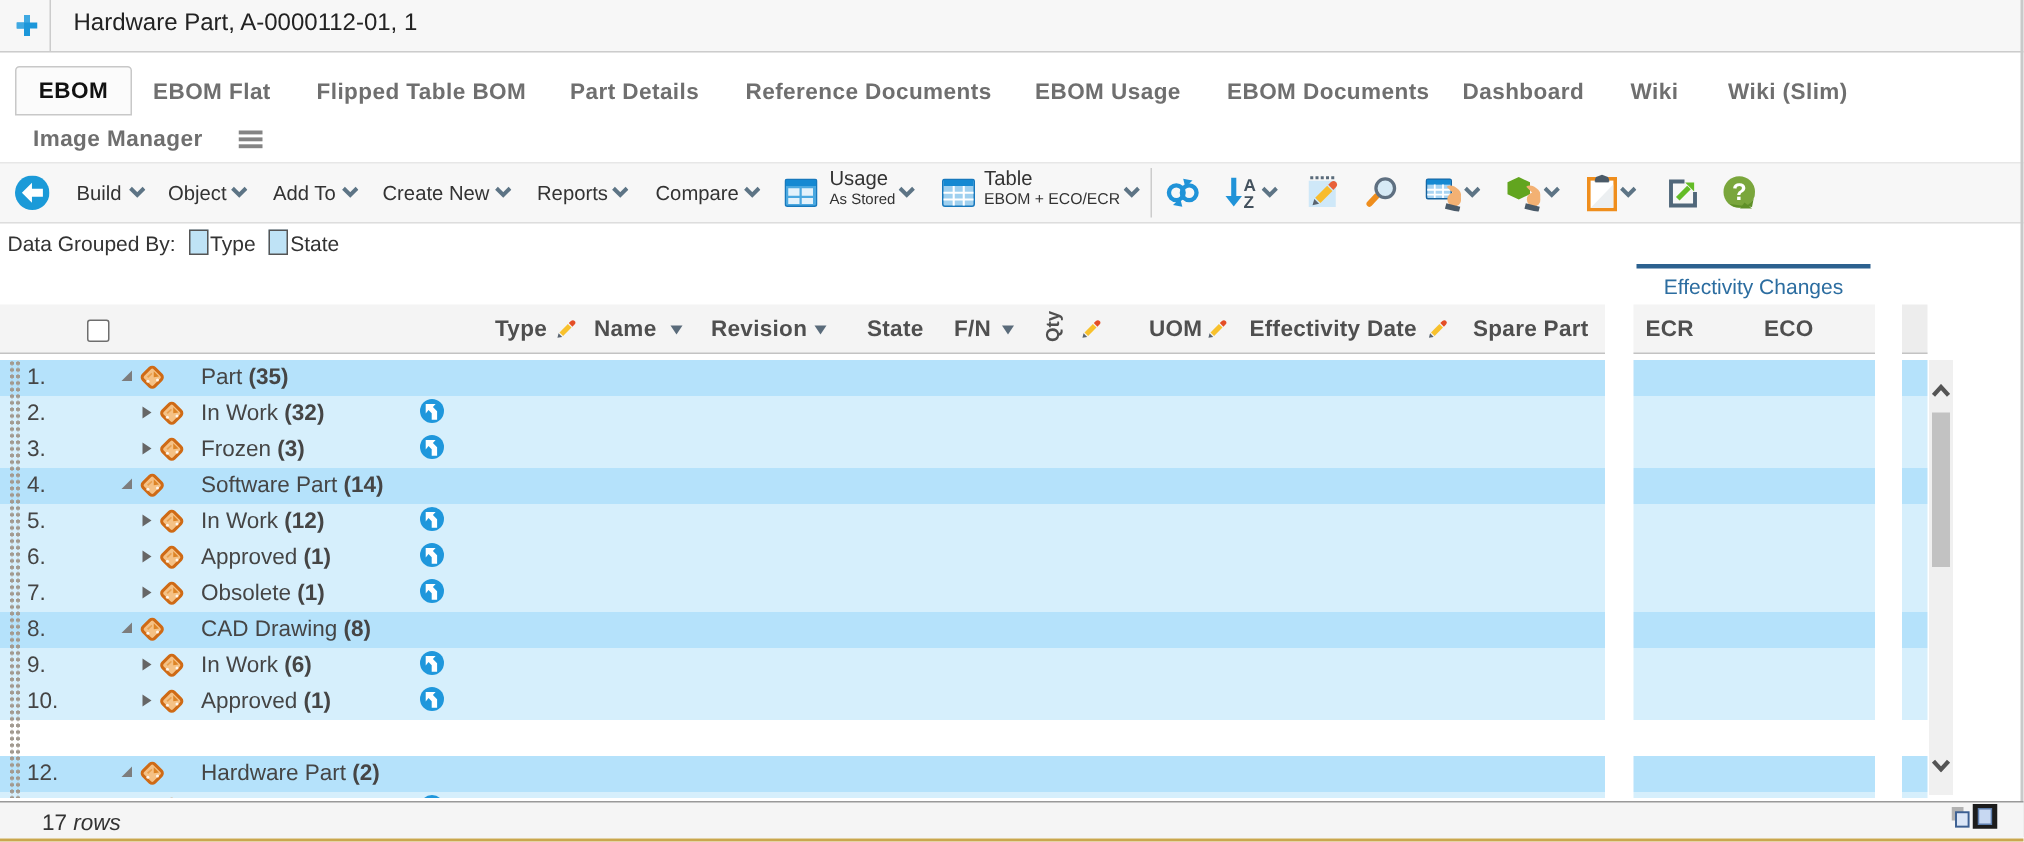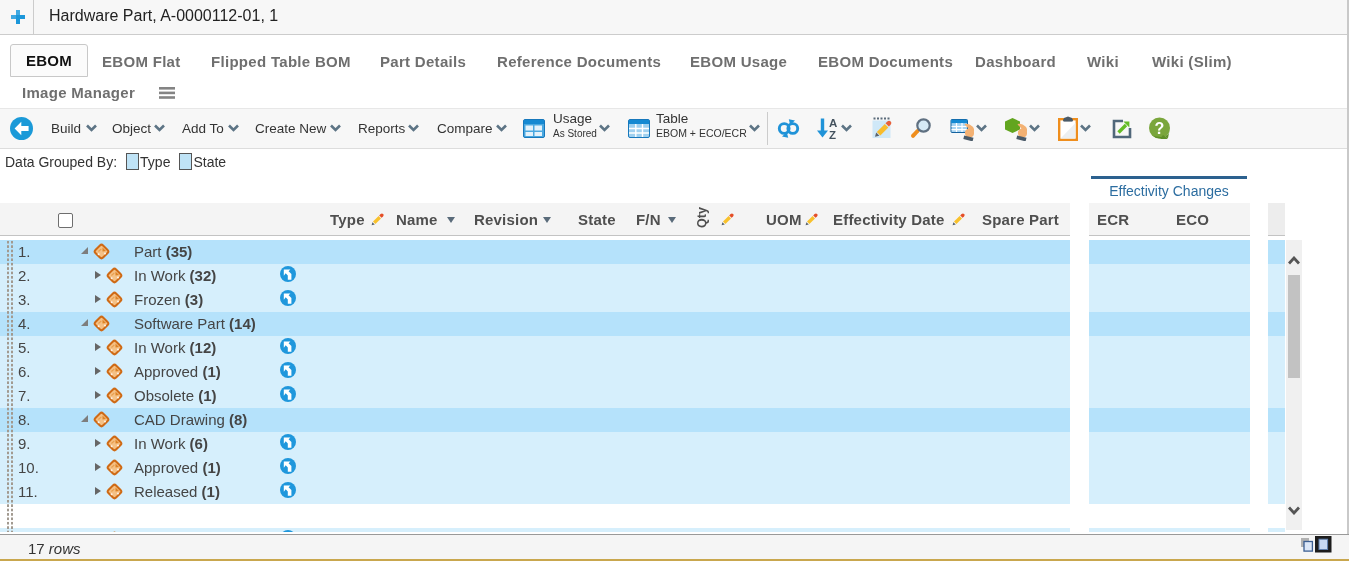--- a/index.html
+++ b/index.html
@@ -388,33 +388,30 @@
   <div class="rnum abs">10.</div>
   <div class="tri-cl abs"></div>
   <svg class="abs" style="left:105.5px;top:3.2px" width="17" height="17" viewBox="0 0 17 17">
         <use href="#diam"></use>
       </svg>
   <div class="rlbl abs">Approved <b>(1)</b></div>
   <svg class="abs" style="left:280px;top:2px" width="16" height="16" viewBox="0 0 16 16">
         <use href="#nav"></use>
       </svg>
 </div>
-<div class="abs" style="left:0;top:240px;width:1349px;height:24px">
-  <div class="segm g2 abs" style="left:0;width:1070px"></div>
-  <div class="seg g2 abs" style="left:1089px;width:161px"></div>
-  <div class="seg g2 abs" style="left:1268px;width:17px"></div>
-  <div class="rnum abs">11.</div>
-  <div class="tri-cl abs"></div>
-  <svg class="abs" style="left:105.5px;top:3.2px" width="17" height="17" viewBox="0 0 17 17">
-        <use href="#diam"></use>
-      </svg>
-  <div class="rlbl abs">Released <b>(1)</b></div>
-  <svg class="abs" style="left:280px;top:2px" width="16" height="16" viewBox="0 0 16 16">
-        <use href="#nav"></use>
-      </svg>
+<div class="abs" style="left:0;top:264px;width:1349px;height:24px">
+  <div class="segm g1 abs" style="left:0;width:1070px"></div>
+  <div class="seg g1 abs" style="left:1089px;width:161px"></div>
+  <div class="seg g1 abs" style="left:1268px;width:17px"></div>
+  <div class="rnum abs">12.</div>
+  <div class="tri-open abs"></div>
+  <svg class="abs" style="left:93px;top:3.2px" width="17" height="17" viewBox="0 0 17 17">
+        <use href="#diam"></use>
+      </svg>
+  <div class="rlbl abs">Hardware Part <b>(2)</b></div>
 </div>
 <div class="abs" style="left:0;top:288px;width:1349px;height:24px">
   <div class="segm g2 abs" style="left:0;width:1070px"></div>
   <div class="seg g2 abs" style="left:1089px;width:161px"></div>
   <div class="seg g2 abs" style="left:1268px;width:17px"></div>
   <div class="rnum abs">13.</div>
 
   <svg class="abs" style="left:105.5px;top:3.2px" width="17" height="17" viewBox="0 0 17 17">
         <use href="#diam"></use>
       </svg>

